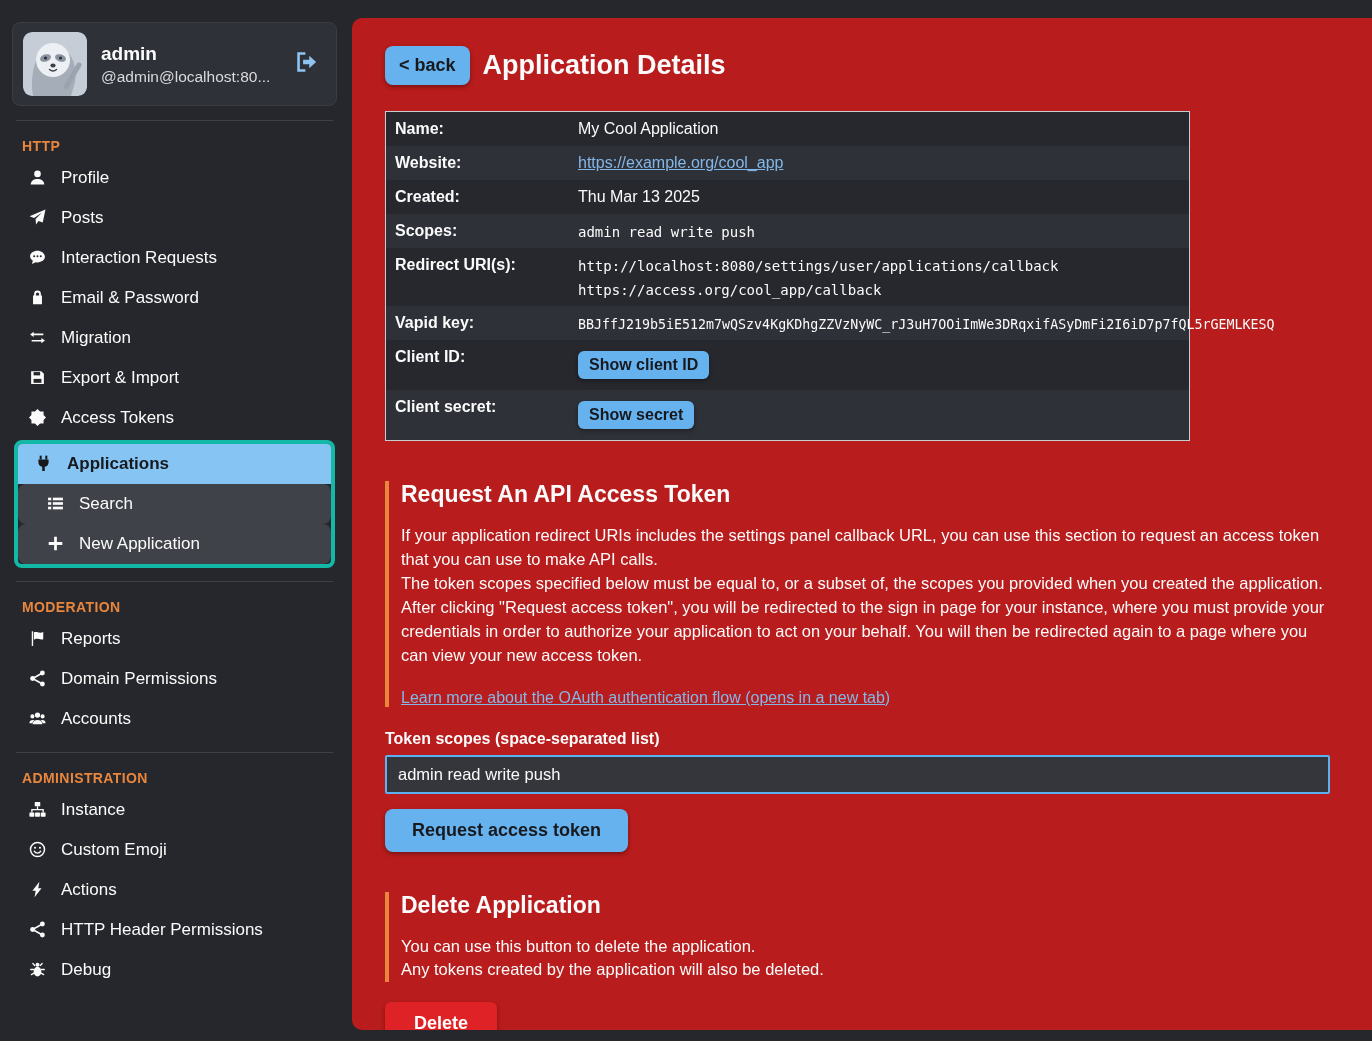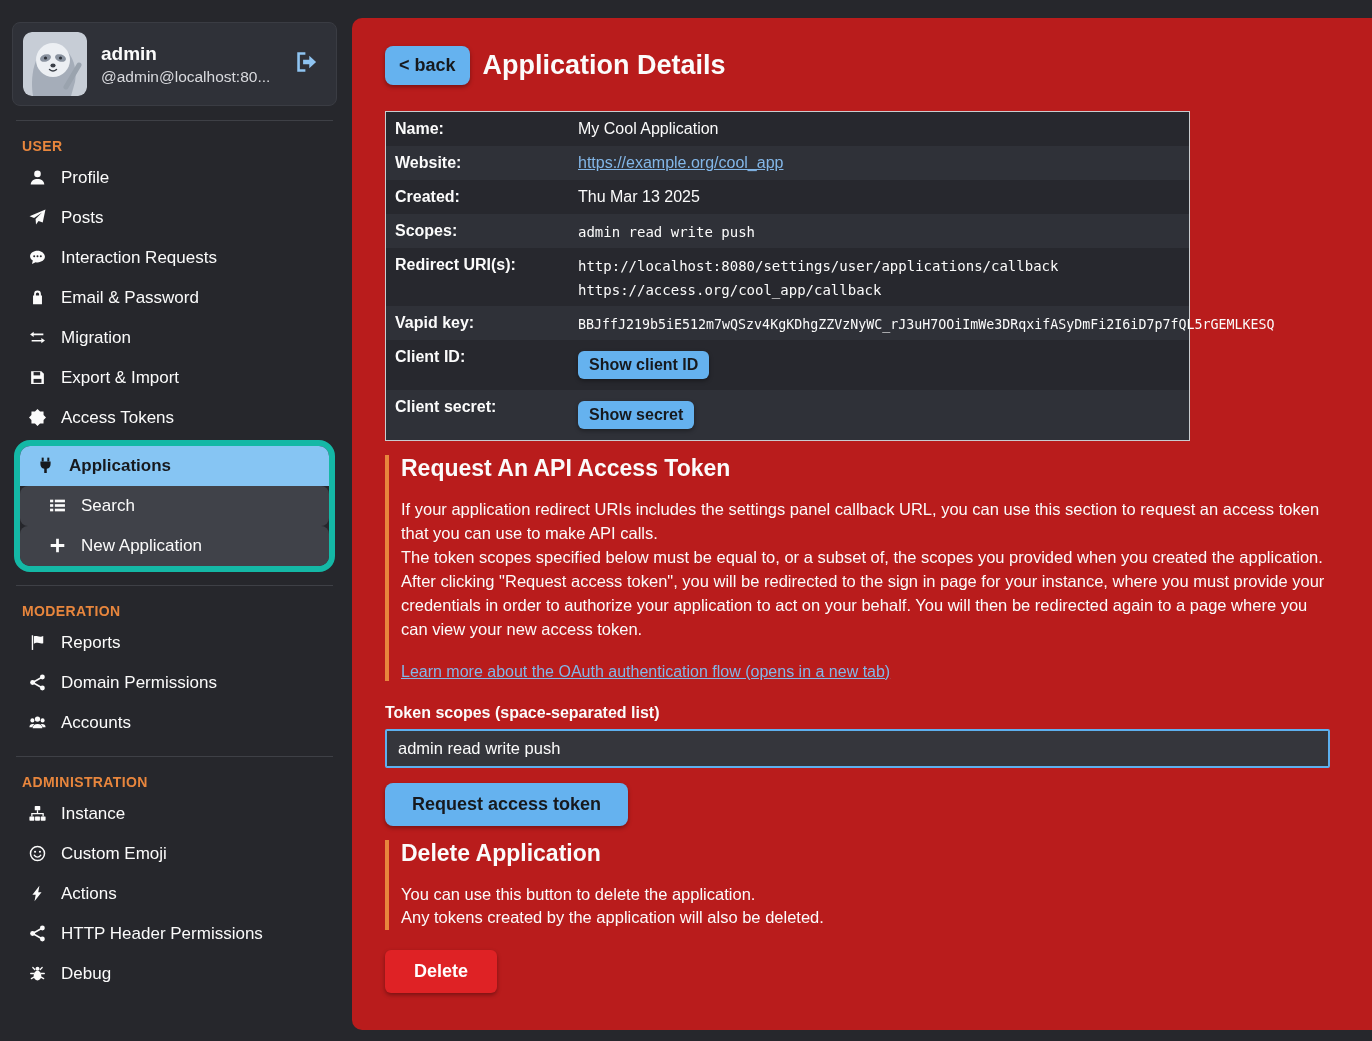--- a/index.html
+++ b/index.html
@@ -32,21 +32,21 @@
     letter-spacing: .4px; padding: 4px 0 4px 10px;
   }
   .nav-item {
     display: flex; align-items: center; gap: 13px;
     padding: 10px 10px 10px 14px; font-size: 17px; cursor: pointer;
     border-radius: 8px;
   }
   .nav-icon { width: 22px; height: 18px; display: inline-flex; justify-content: center; flex-shrink: 0; }
   .nav-icon svg { width: 17px; height: 17px; fill: currentColor; }
   .app-group {
-    border: 6px solid #14b8a6; border-radius: 16px; overflow: hidden; margin: 2px 2px;
+    border: 4px solid #14b8a6; border-radius: 8px; overflow: hidden; margin: 2px 2px;
   }
   .app-group .nav-item.active {
     background: #86c5f3; color: #17191d; font-weight: bold; border-radius: 0;
   }
   .app-group .sub { background: #404249; padding-left: 26px; }
 
   
   .main {
     flex: 1; background: #b91c1c; margin: 18px 0 11px 7px;
     border-radius: 10px 0 0 10px; padding: 28px 42px 30px 33px;
@@ -68,21 +68,21 @@
   .d-row:nth-child(even) { background: #2f3138; }
   .d-label { width: 192px; flex-shrink: 0; font-weight: bold; font-size: 16px; padding: 8px 10px 8px 9px; }
   .d-value { font-size: 16px; padding: 8px 10px 8px 0; }
   .d-value.mono { font-size: 14px; padding-top: 10px; }
   .d-value.vapid { font-size: 13.3px; padding-top: 11px; letter-spacing: 0; }
   .d-value a { color: #83b7e8; }
   .uri-line { margin-bottom: 8px; }
   .uri-line:last-child { margin-bottom: 0; }
   .show-btn { font-size: 16px; padding: 5px 11px; border-radius: 6px; margin: 3px 0; }
 
-  .docs-block { border-left: 4px solid #e8863d; padding-left: 12px; margin-top: 14px; }
+  .docs-block { border-left: 4px solid #e8863d; padding-left: 12px; margin-top: 40px; }
   .section-heading { font-size: 23px; font-weight: bold; margin-bottom: 16px; }
   .docs-text { font-size: 16.5px; line-height: 1.45; max-width: 945px; }
   .docs-link { display: inline-block; margin-top: 21px; color: #83b7e8; font-size: 16px; }
 
   .field-label { font-weight: bold; font-size: 16px; margin: 23px 0 7px; display: block; }
   .scopes-input {
     width: 945px; background: #35363c; border: 2px solid #5db0ef; border-radius: 2px;
     color: #fbfbfb; font-size: 16.5px; padding: 8px 11px;
     font-family: "Liberation Sans", sans-serif;
   }
@@ -120,21 +120,21 @@
     </div>
     <span class="logout">
       <svg viewBox="0 0 16 16" fill="currentColor">
         <path d="M7 2v1.6H3.6v8.8H7V14H2V2z"></path>
         <path d="M9.4 4.2L13.6 8l-4.2 3.8V9.4H5.6V6.6h3.8z"></path>
       </svg>
     </span>
   </div>
 
   <div class="divider"></div>
-  <div class="section-label">USER</div>
+  <div class="section-label">HTTP</div>
 
   <div class="nav-item">
     <span class="nav-icon">
       <svg viewBox="0 0 16 16">
           <circle cx="8" cy="4.6" r="3.1"></circle>
           <path d="M1.6 14.6c.2-3.5 3-5.2 6.4-5.2s6.2 1.7 6.4 5.2z"></path>
         </svg>
     </span>
     <span>Profile</span>
   </div>

